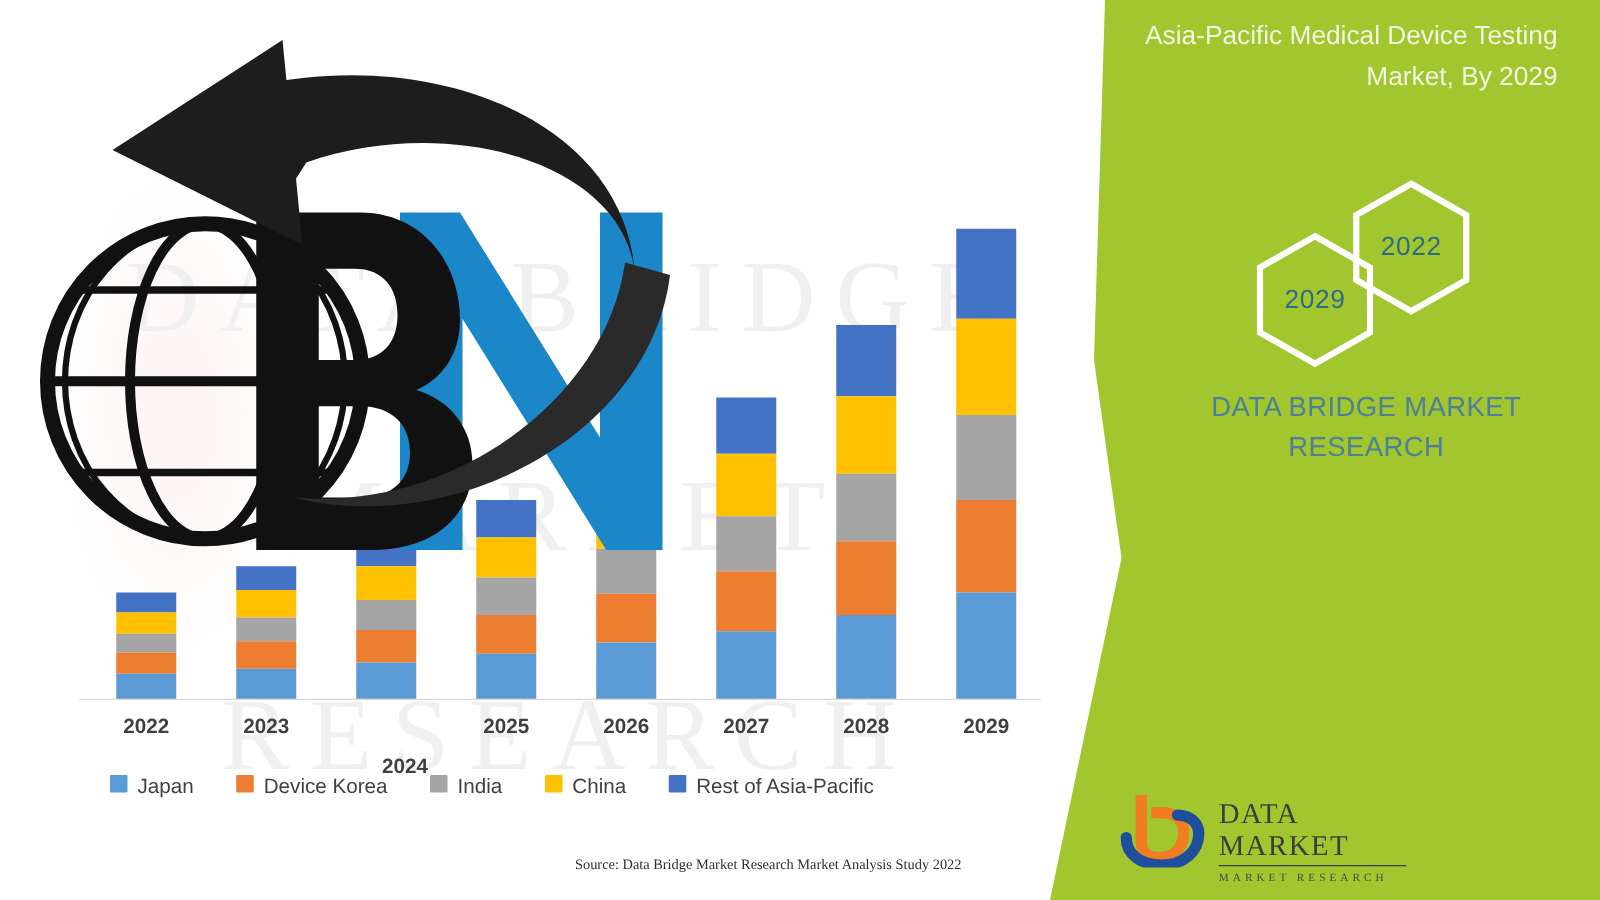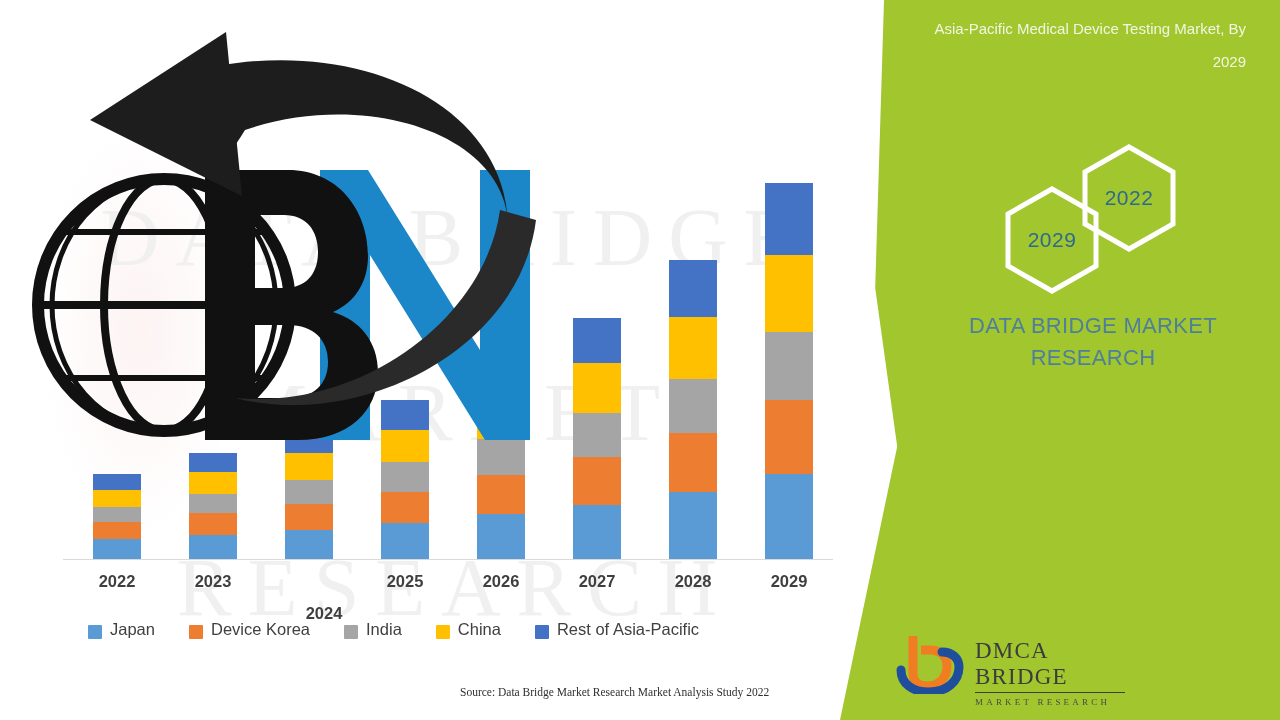--- a/index.html
+++ b/index.html
@@ -14,21 +14,21 @@
   
   .green-panel {
     position: absolute; top: 0; right: 0; width: 440px; height: 720px;
     background: #a2c62e;
     clip-path: polygon(10% 0, 100% 0, 100% 100%, 0 100%, 13% 62%, 8% 40%);
     z-index: 5;
   }
   .panel-title {
     position: absolute; top: 12px; right: 34px; width: 330px;
     text-align: right;
-    font-size: 15px; line-height: 33px; color: #f2f6e2;
+    font-size: 21px; line-height: 33px; color: #f2f6e2;
     z-index: 7;
   }
   .hexwrap { position: absolute; top: 143px; left: 995px; width: 190px; height: 140px; z-index: 7; }
   .hex {
     position: absolute; width: 98px; height: 110px;
     display: flex; align-items: center; justify-content: center;
   }
   .hex svg { position: absolute; inset: 0; width: 100%; height: 100%; }
   .hex span {
     position: relative; z-index: 2;
@@ -93,21 +93,21 @@
   .xtick {
     position: absolute; width: 70px; text-align: center;
     font-size: 16.5px; font-weight: bold; color: #3f3f3f;
   }
 
   
   .legend {
     position: absolute; left: 88px; top: 616px; height: 26px;
     display: flex; align-items: center; gap: 34px; z-index: 4;
   }
-  .leg-item { display: flex; align-items: flex-end; gap: 8px; }
+  .leg-item { display: flex; align-items: flex-start; gap: 8px; }
   .leg-sw { width: 14px; height: 14px; border-radius: 1px; }
   .leg-lb { font-size: 16.5px; color: #404040; }
 
   
   .foot-left {
     position: absolute; left: 32px; top: 684px;
     font-family: "Liberation Serif", serif; font-size: 12.5px; color: #2f2f2f; z-index: 6;
   }
   .foot-src {
     position: absolute; left: 460px; top: 686px;
@@ -143,21 +143,21 @@
   </div>
 
   <div class="panel-brand">DATA BRIDGE MARKET RESEARCH</div>
 
   <div class="dbmr-logo">
     <svg class="mark" viewBox="0 0 72 62">
       <path d="M18 4 L18 42 C18 50 24 54 32 54 C44 54 52 46 52 34 C52 24 45 18 35 18 L26 18" fill="none" stroke="#f07d22" stroke-width="9" stroke-linecap="butt"></path>
       <path d="M6 38 C6 52 18 60 34 60 C52 60 64 49 64 35 C64 26 57 20 47 20" fill="none" stroke="#1f4e9c" stroke-width="9" stroke-linecap="round"></path>
     </svg>
     <div class="words">
-      <div class="w1">DMCA BRIDGE</div>
+      <div class="w1">DATA MARKET</div>
       <div class="w2">MARKET RESEARCH</div>
     </div>
   </div>
 
 
   <div class="chart">
     <div class="plot" id="plot">
       <div class="axis-line"></div>
     <div class="bar-col" style="left: 38px;">
           <div class="seg" style="background: rgb(91, 155, 213); height: 19.5607px;"></div>

